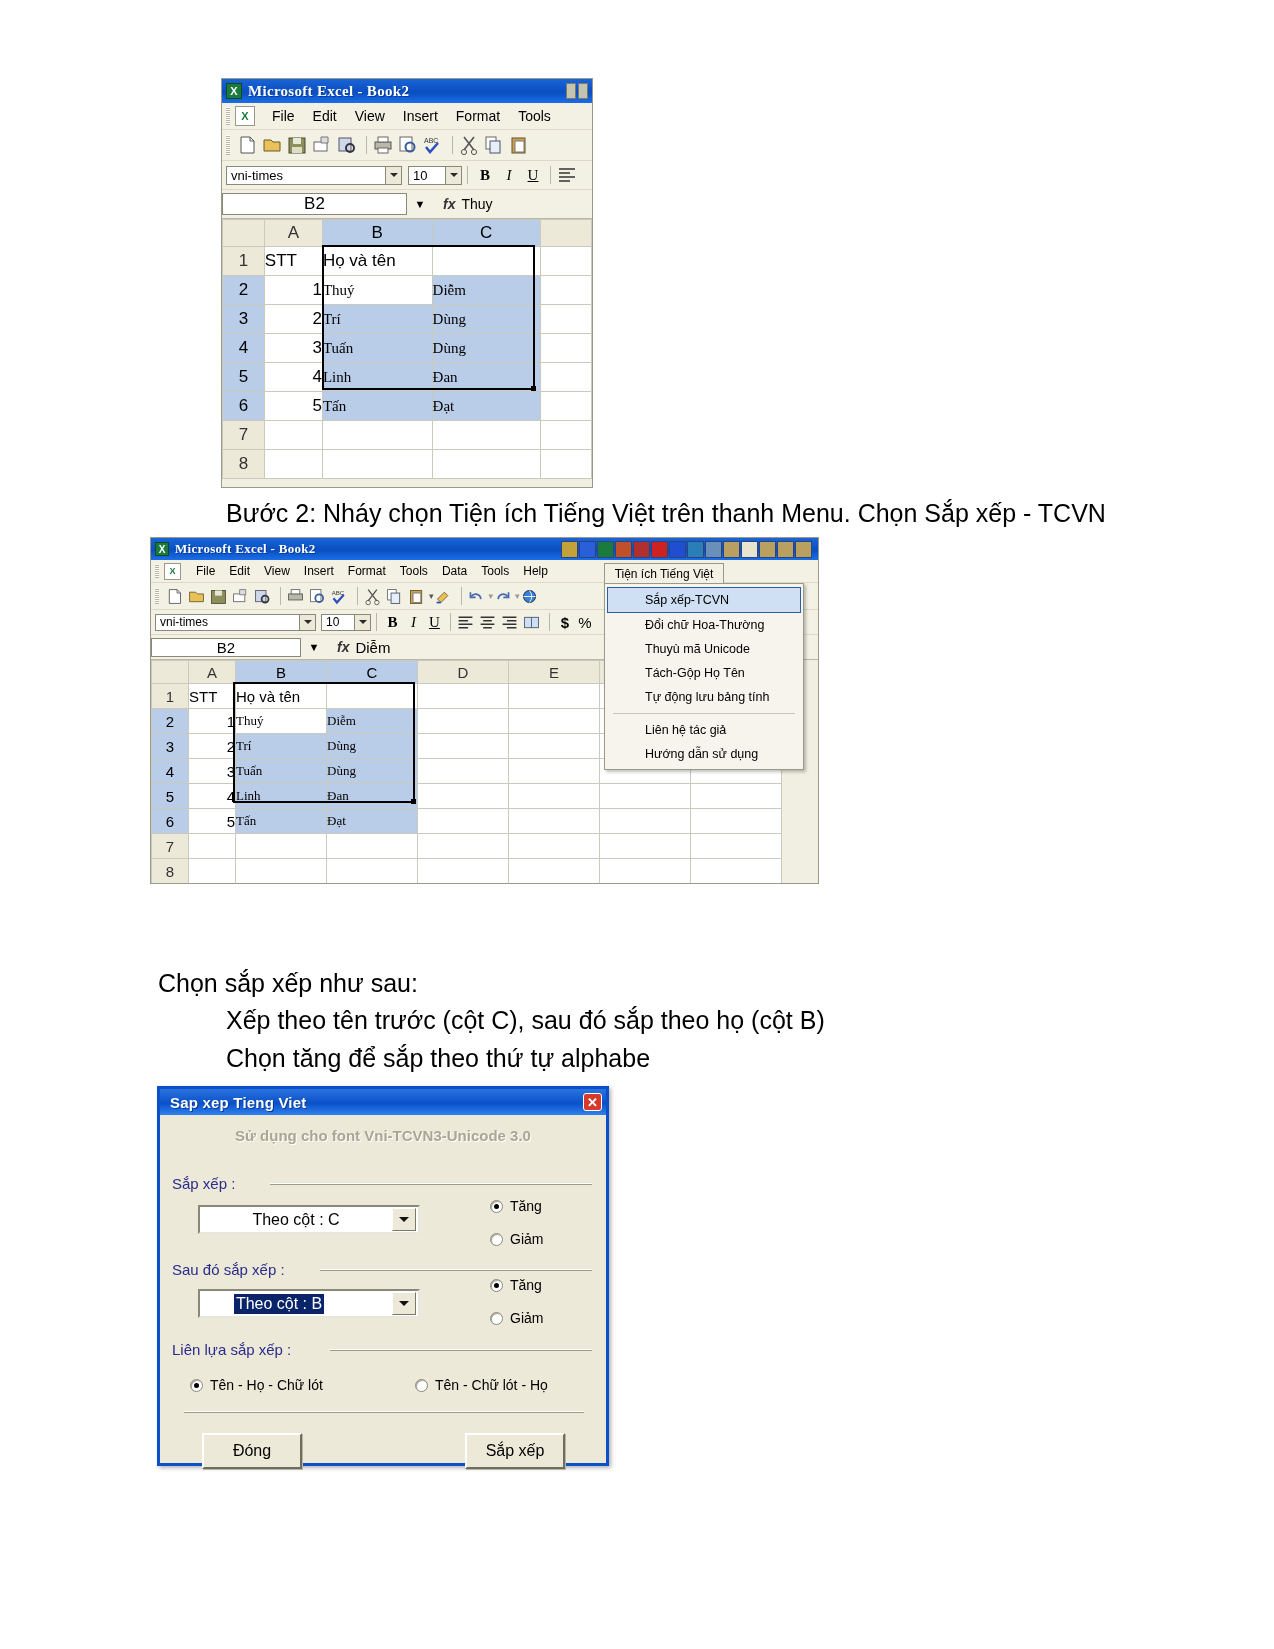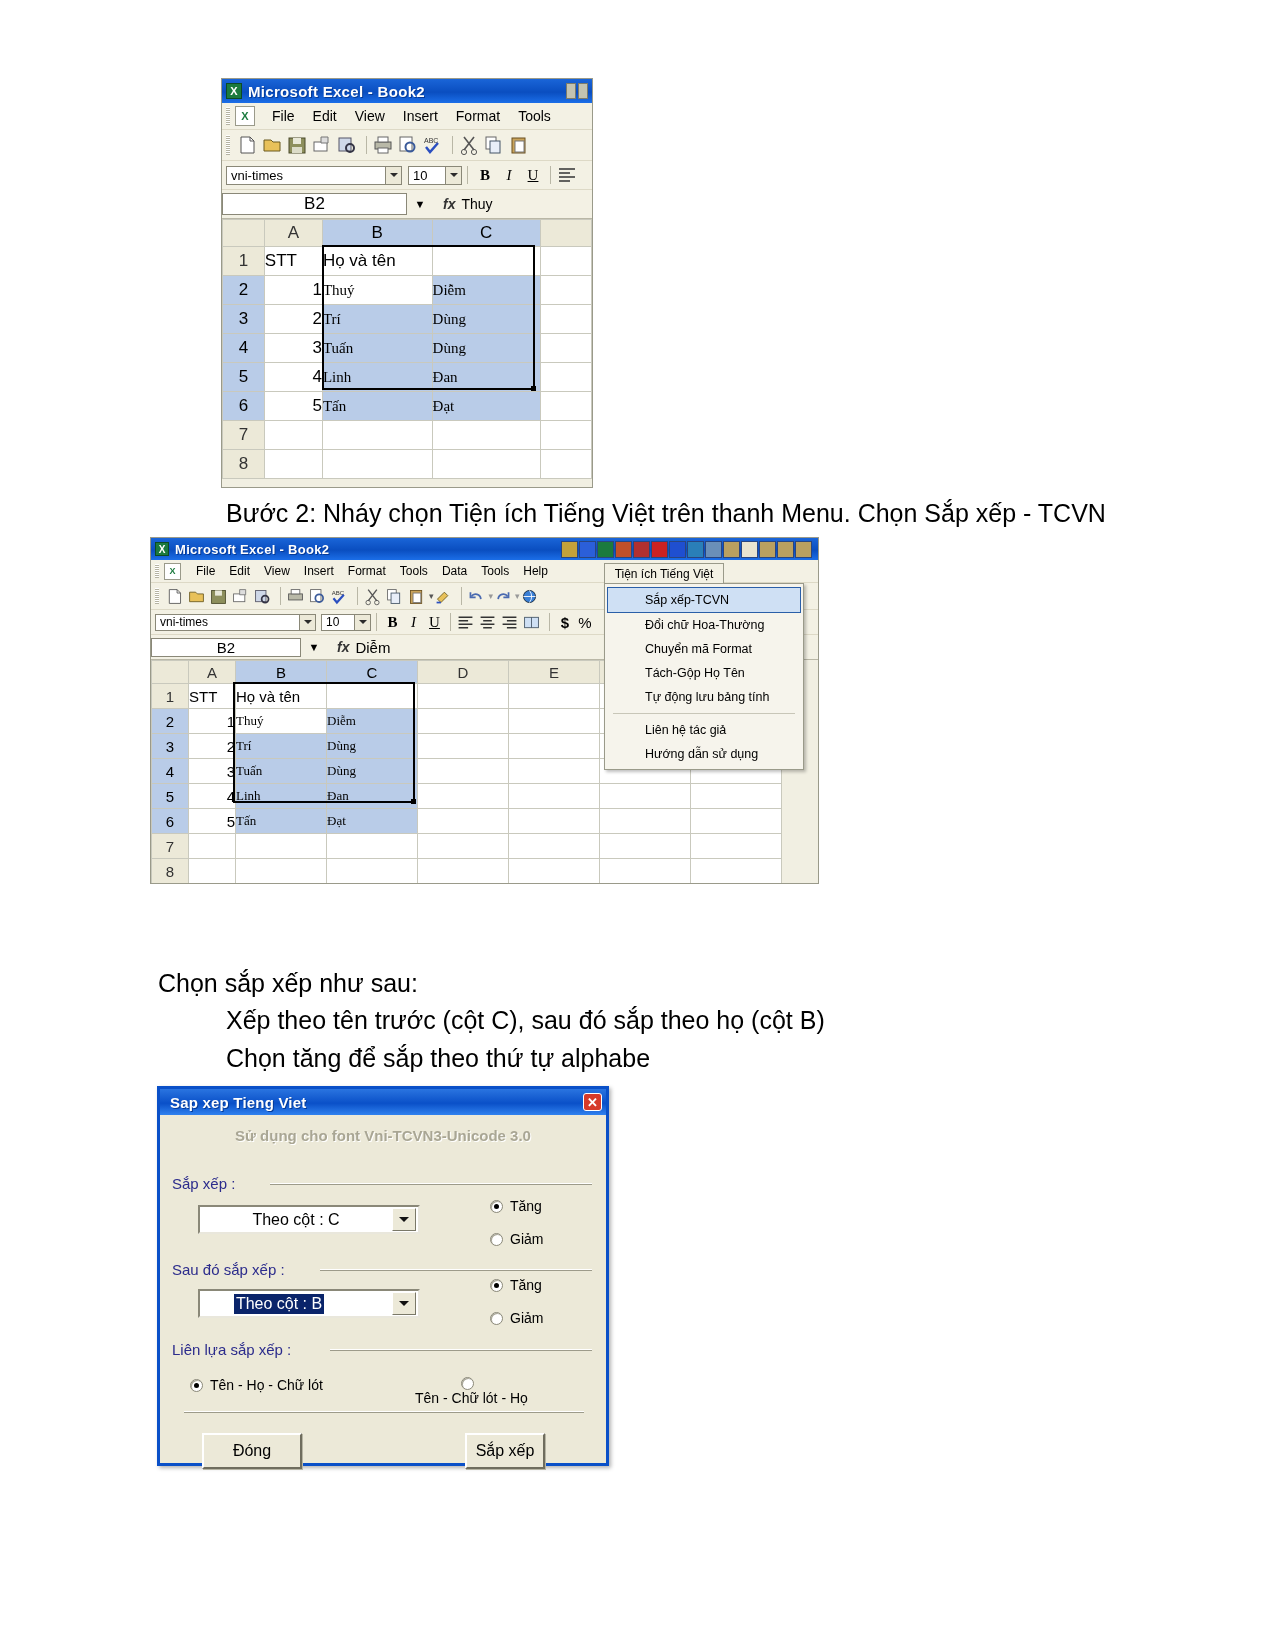--- a/index.html
+++ b/index.html
@@ -16,21 +16,21 @@
 
   
   .xl1{position:absolute;left:221px;top:78px;width:372px;height:410px;overflow:hidden;
        background:#f1efe2;border:1px solid #9a9a8a;box-sizing:border-box;}
   .xl-title{height:24px;background:linear-gradient(#1a65d8,#0a4ec0 55%,#1b6ee8);
             display:flex;align-items:center;padding:0 4px;}
   .xl-title .ico{width:16px;height:16px;background:#1b7a3e;border:1px solid #0d4a24;
             color:#fff;font-size:11px;font-weight:bold;display:flex;align-items:center;
             justify-content:center;margin-right:6px;box-sizing:border-box;}
   .xl-title .txt{color:#fff;font-size:15px;font-weight:bold;letter-spacing:.3px;
-            font-family:Liberation Sans, sans-serif;text-shadow:1px 1px 0 #063a96;}
+            font-family:Liberation Serif, serif;text-shadow:1px 1px 0 #063a96;}
   .xl-title .btns{margin-left:auto;display:flex;gap:2px;}
   .xl-title .btns i{display:block;width:8px;height:14px;background:#c3c3b1;border:1px solid #7b7b6b;}
 
   .xl-menubar{height:26px;background:#f3f1e4;display:flex;align-items:center;
               border-bottom:1px solid #ddd9c6;padding-left:4px;}
   .xl-menubar .grip{width:4px;height:18px;
       background:repeating-linear-gradient(#fff 0 1px,#b5b3a2 1px 2px);margin-right:5px;}
   .xl-menubar .docico{width:18px;height:18px;border:1px solid #9a9a8a;background:#fff;
       display:flex;align-items:center;justify-content:center;margin-right:8px;}
   .xl-menubar .docico b{color:#1b7a3e;font-size:11px;}
@@ -610,21 +610,21 @@
       <div class="selbox" style="left:82px;top:22px;width:182px;height:121px;">
           <span class="handle"></span>
         </div>
     </div>
   </div>
 
   <div class="vnmenu-title">Tiện ích Tiếng Việt</div>
   <div class="vnmenu">
     <div class="item hl">Sắp xếp-TCVN</div>
     <div class="item">Đổi chữ Hoa-Thường</div>
-    <div class="item">Chuyển mã Format</div>
+    <div class="item">Thuyù mã Unicode</div>
     <div class="item">Tách-Gộp Họ Tên</div>
     <div class="item">Tự động lưu bảng tính</div>
     <div class="msep"></div>
     <div class="item">Liên hệ tác giả</div>
     <div class="item">Hướng dẫn sử dụng</div>
   </div>
 
   <div class="doc-line" style="left:158px;top:970px;">Chọn sắp xếp như sau:</div>
   <div class="doc-line" style="left:226px;top:1007px;">Xếp theo tên trước (cột C), sau đó sắp theo họ (cột B)</div>
   <div class="doc-line" style="left:226px;top:1045px;">Chọn tăng để sắp theo thứ tự alphabe</div>
@@ -666,25 +666,25 @@
         <span class="dot"></span>
         <span>Giảm</span>
       </div>
 
       <div class="grp-label" style="left:12px;top:226px;">Liên lựa sắp xếp :</div>
       <div class="grp-rule" style="left:170px;top:234px;width:262px;"></div>
       <div class="radio on" style="left:30px;top:262px;">
         <span class="dot"></span>
         <span>Tên - Họ - Chữ lót</span>
       </div>
-      <div class="radio" style="left:255px;top:262px;flex-direction:column;">
+      <div class="radio" style="left:255px;top:262px;">
         <span class="dot"></span>
         <span>Tên - Chữ lót - Họ</span>
       </div>
 
       <div class="dlg-rule" style="left:24px;top:296px;width:400px;"></div>
 
       <div class="dlg-btn" style="left:42px;top:318px;width:100px;">Đóng</div>
-      <div class="dlg-btn" style="left:305px;top:318px;width:80px;">Sắp xếp</div>
+      <div class="dlg-btn" style="left:305px;top:318px;width:100px;">Sắp xếp</div>
     </div>
   </div>
 
 </div>
 
 </body></html>

